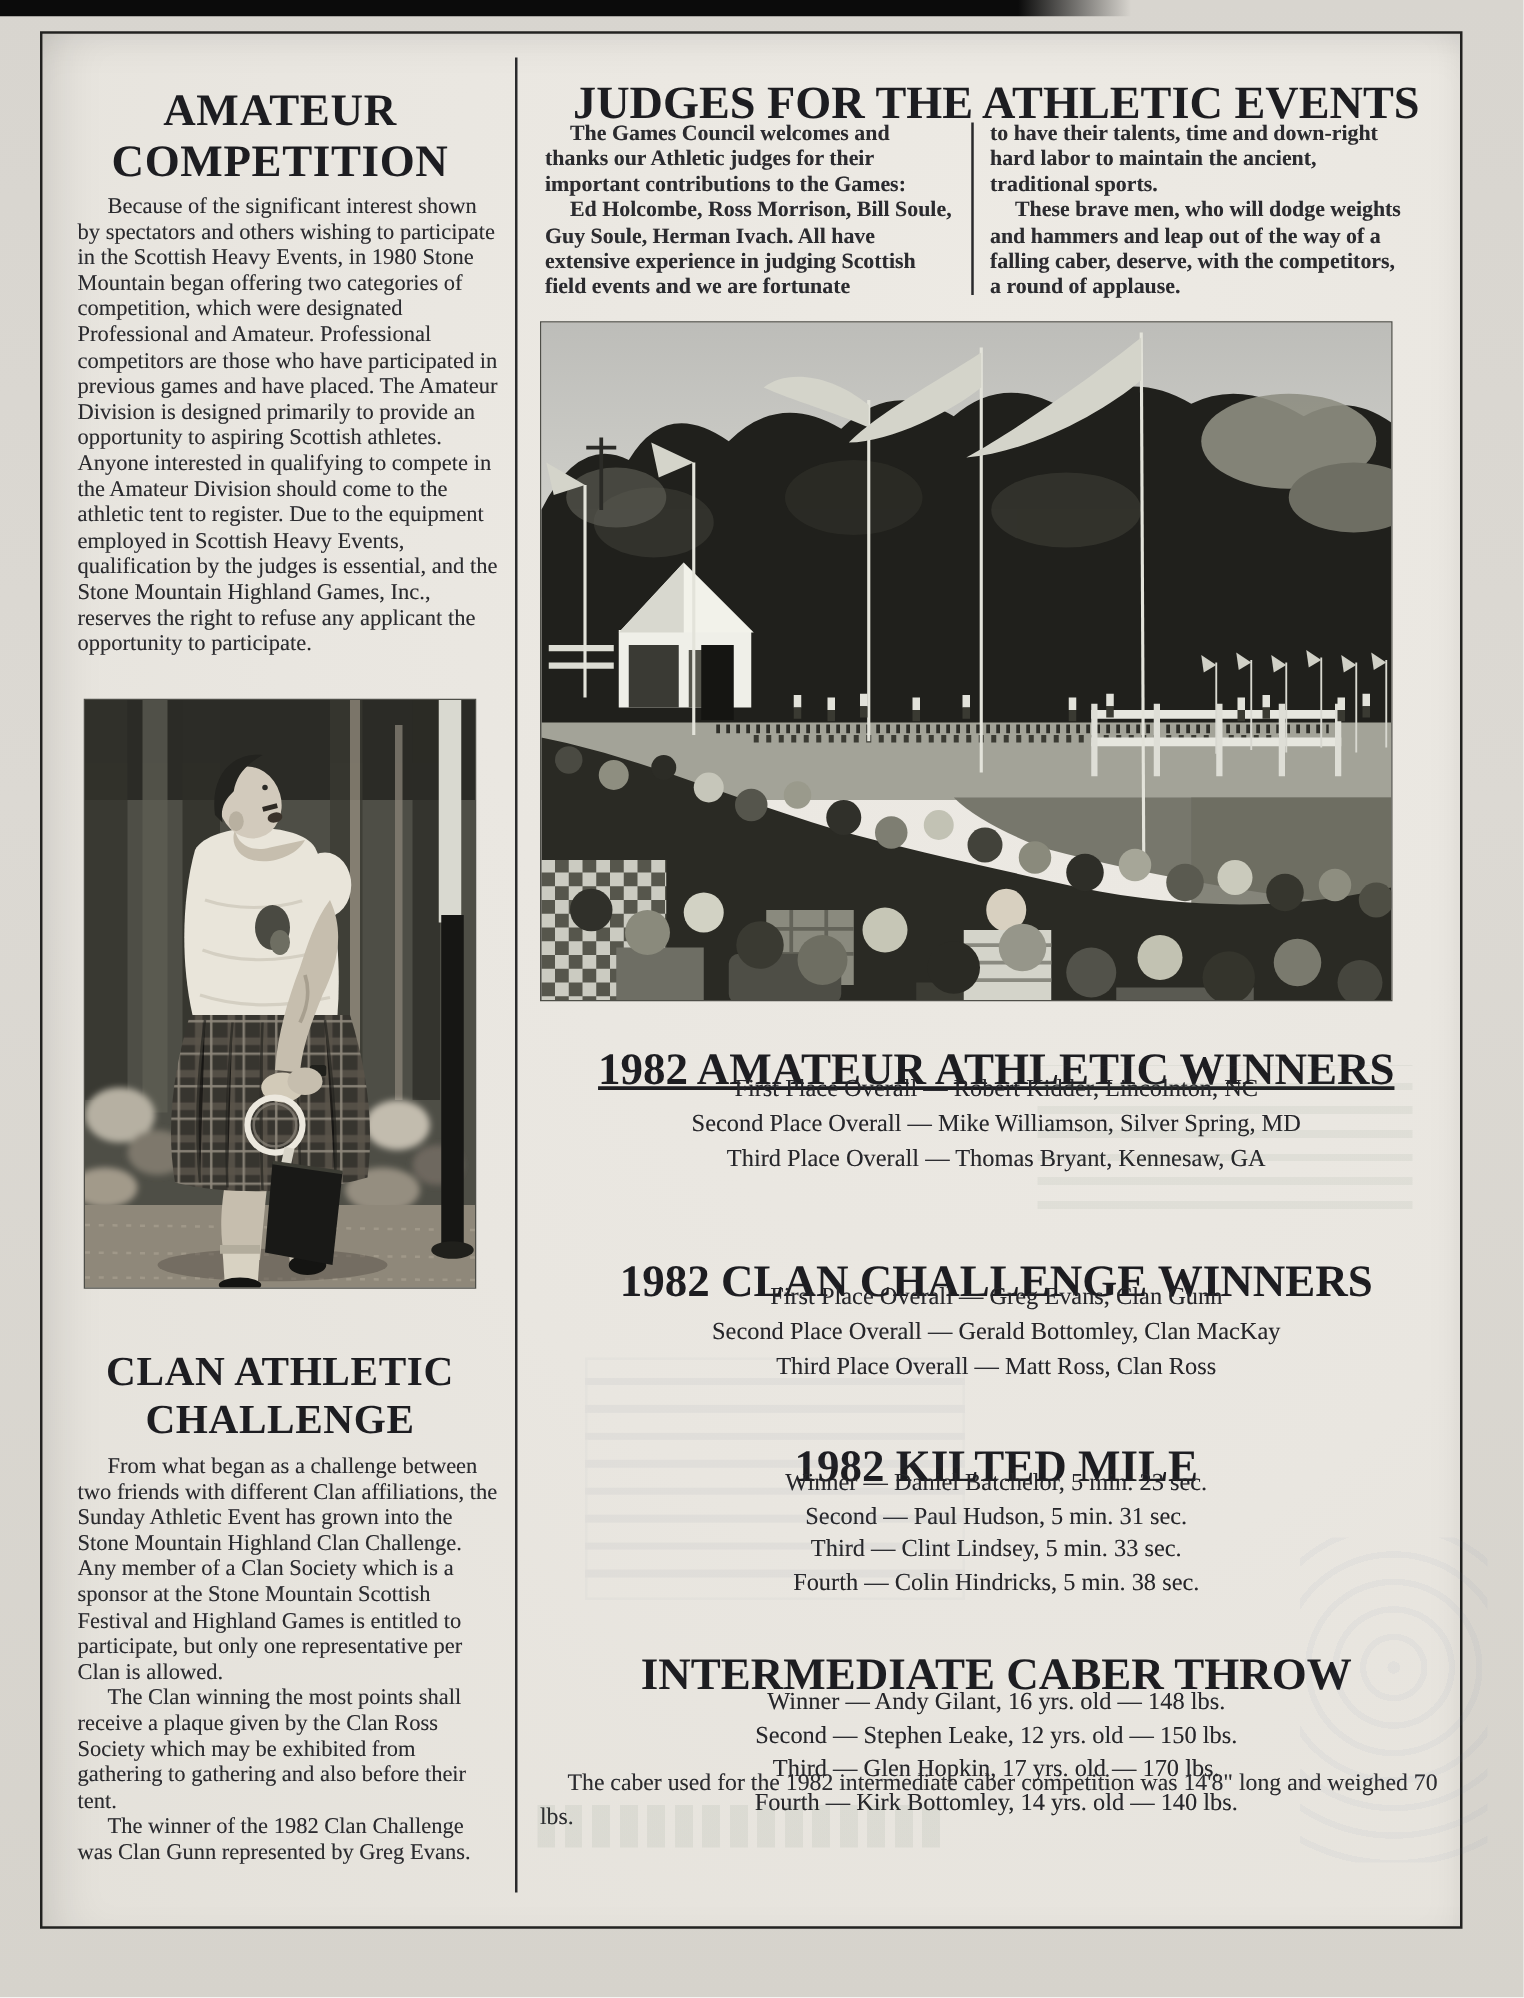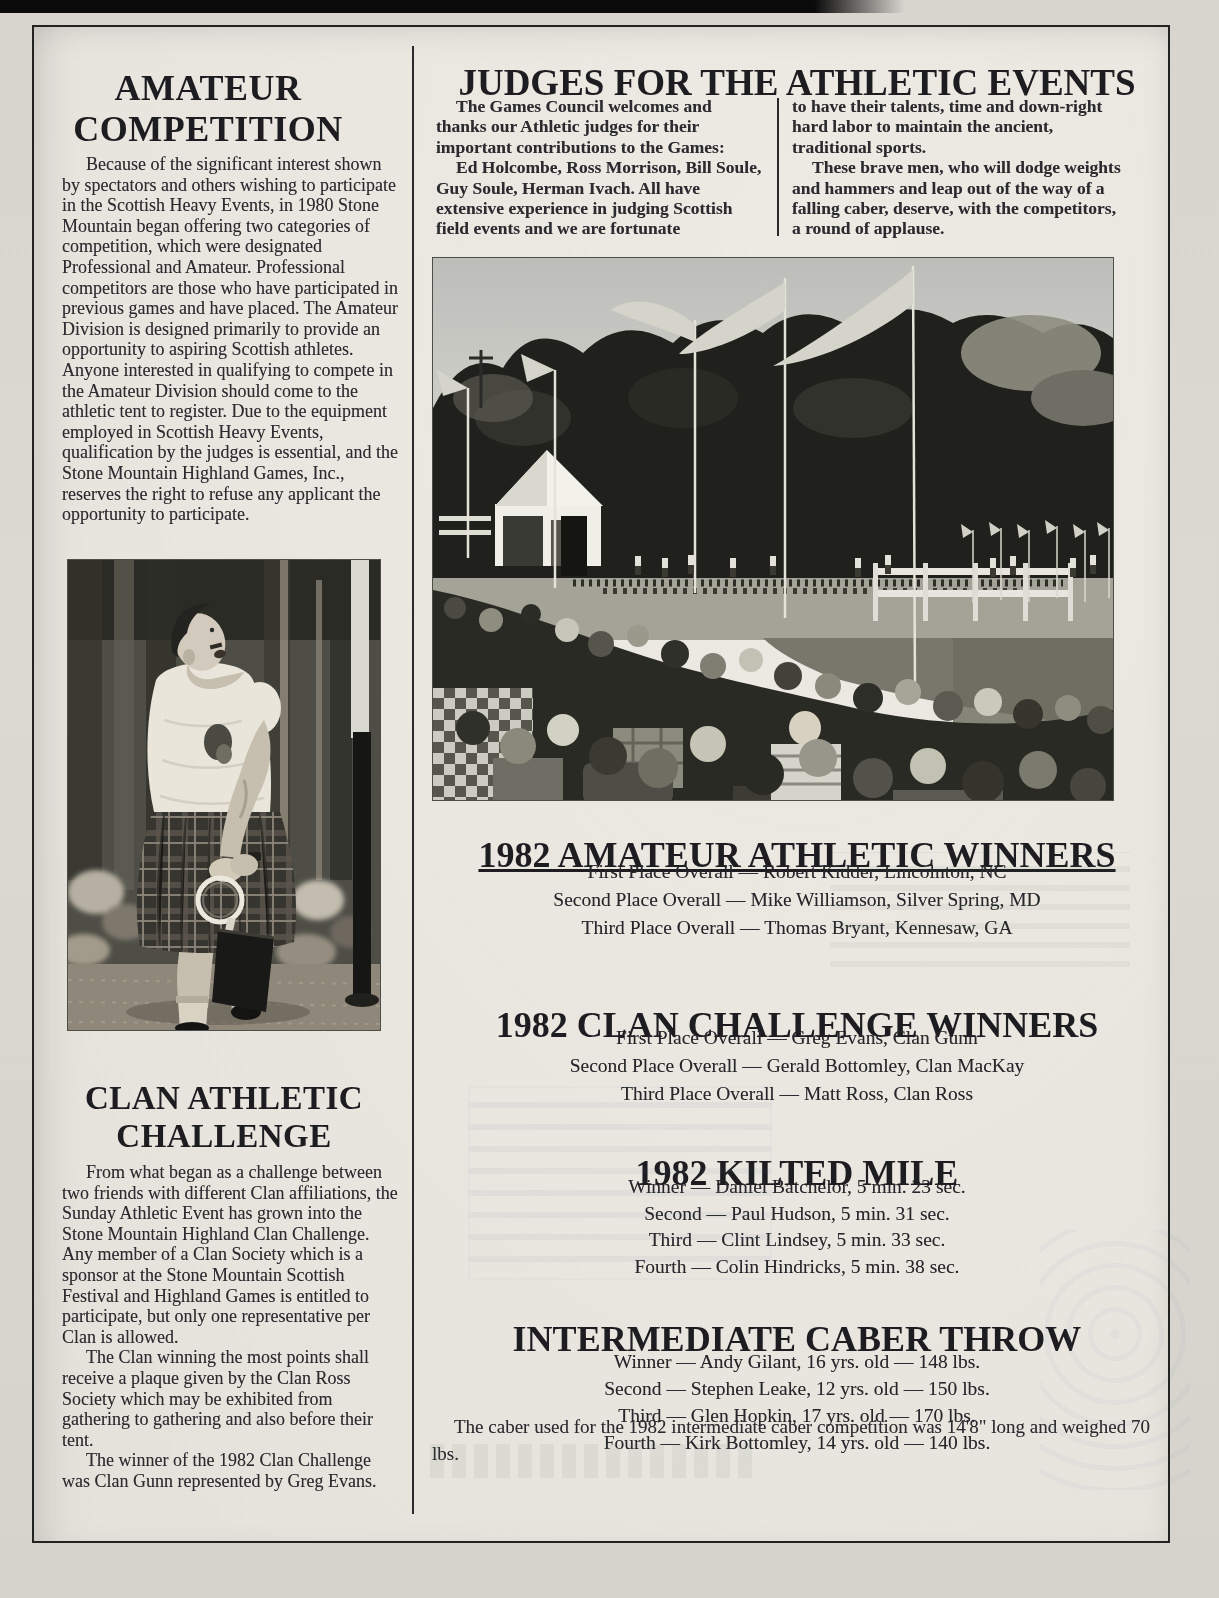--- a/index.html
+++ b/index.html
@@ -15,21 +15,21 @@
     position:absolute;left:32px;top:25px;width:1134px;height:1514px;
     background:radial-gradient(ellipse at 68% 18%, #edeae4 0%, #e9e6e0 55%, #e4e1da 100%);
     border:2px solid #222220;
     box-shadow:inset 30px 0 46px -28px rgba(0,0,0,.16),
                inset -18px 0 36px -26px rgba(0,0,0,.10),
                inset 0 26px 40px -30px rgba(0,0,0,.12);
   }
   .vdiv-main{position:absolute;left:412px;top:46px;width:2px;height:1468px;background:#2a2a2c;}
   .vdiv-judges{position:absolute;left:777px;top:98px;width:2px;height:138px;background:#2a2a2c;}
 
-  .h-amateur{position:absolute;left:32px;top:44px;width:352px;text-align:center;
+  .h-amateur{position:absolute;left:48px;top:44px;width:352px;text-align:center;
     font-size:36px;font-weight:bold;line-height:41px;letter-spacing:.5px;color:#1d1d21;}
   .h-amateur span{display:block;}
   .p-amateur{position:absolute;left:62px;top:136px;width:338px;
     font-size:18px;line-height:20.6px;text-indent:24px;color:#2b2b2f;
     text-shadow:0 0 .4px rgba(30,30,35,.35);}
 
   .fig{position:absolute;margin:0;line-height:0;}
   .fig svg{display:block;}
   .fig-athlete{left:68px;top:560px;width:312px;height:470px;outline:1px solid #4e4e48;}
   .fig-crowd{left:433px;top:258px;width:680px;height:542px;outline:1px solid #4e4e48;}

